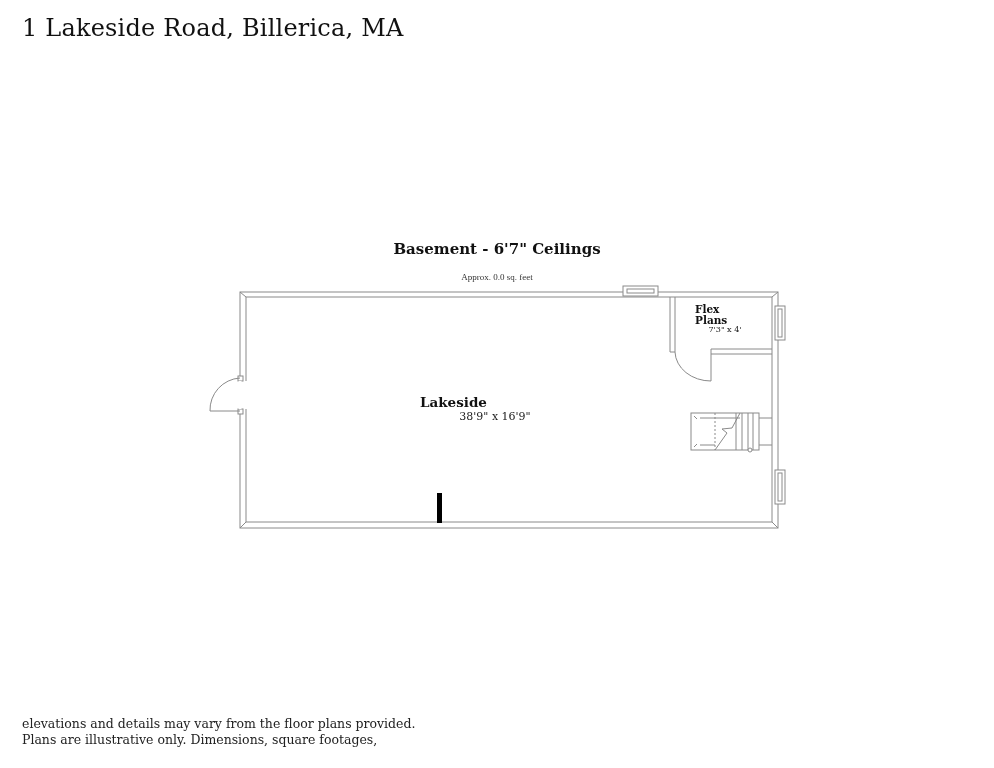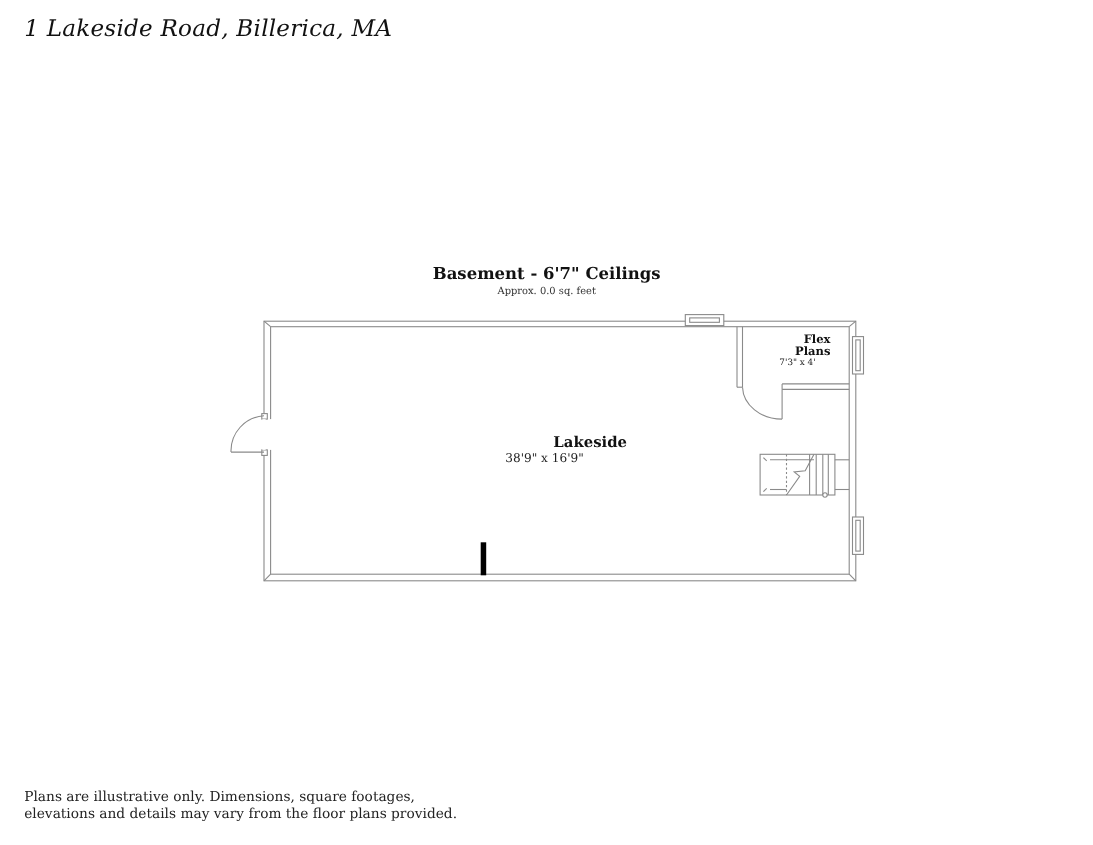--- a/index.html
+++ b/index.html
@@ -1,21 +1,21 @@
 <!DOCTYPE html>
 <html><head>
   <meta charset="utf-8">
   <style>
     html, body { margin: 0; padding: 0; background: #ffffff; }
     body { width: 994px; height: 768px; position: relative; overflow: hidden; font-family: "DejaVu Serif", "Liberation Serif", serif; color: #111; }
-    .title { position: absolute; left: 22px; top: 14px; font-size: 21px; font-weight: normal; letter-spacing: 0.2px; font-style: italic; }
+    .title { position: absolute; left: 22px; top: 14px; font-size: 24px; font-weight: normal; letter-spacing: 0.2px; }
     .plan-title { position: absolute; left: 0; width: 994px; top: 240px; text-align: center; font-size: 15px; font-weight: bold; }
-    .plan-sub { position: absolute; left: 0; width: 994px; top: 260px; text-align: center; font-size: 9px; color: #333; }
+    .plan-sub { position: absolute; left: 0; width: 994px; top: 272px; text-align: center; font-size: 9px; color: #333; font-family: Liberation Serif, serif; }
     svg.plan { position: absolute; left: 0; top: 0; }
-    .room-label { position: absolute; text-align: right; font-weight: bold; color: #111; }
+    .room-label { position: absolute; text-align: left; font-weight: bold; color: #111; }
     .room-dim { position: absolute; text-align: center; color: #222; }
     .disclaimer { position: absolute; left: 22px; top: 716px; font-size: 12.5px; line-height: 16px; color: #222; }
   </style>
 </head>
 <body>
 
 <div class="title">1 Lakeside Road, Billerica, MA</div>
 
 <div class="plan-title">Basement - 6'7" Ceilings</div>
 <div class="plan-sub">Approx. 0.0 sq. feet</div>
@@ -91,15 +91,15 @@
 </svg>
 
 <div class="room-label" style="left:420px; width:150px; top:394px; font-size:13.5px;">Lakeside</div>
 <div class="room-dim" style="left:420px; width:150px; top:410px; font-size:11px;">38'9" x 16'9"</div>
 
 <div class="room-label" style="left:695px; width:60px; top:303px; font-size:10.5px;">Flex</div>
 <div class="room-label" style="left:695px; width:60px; top:314px; font-size:10.5px;">Plans</div>
 <div class="room-dim" style="left:695px; width:60px; top:325px; font-size:8px;">7'3" x 4'</div>
 
 <div class="disclaimer">
+  <div>elevations and details may vary from the floor plans provided.</div>
   <div>Plans are illustrative only. Dimensions, square footages,</div>
-  <div>elevations and details may vary from the floor plans provided.</div>
 </div>
 
 </body></html>

